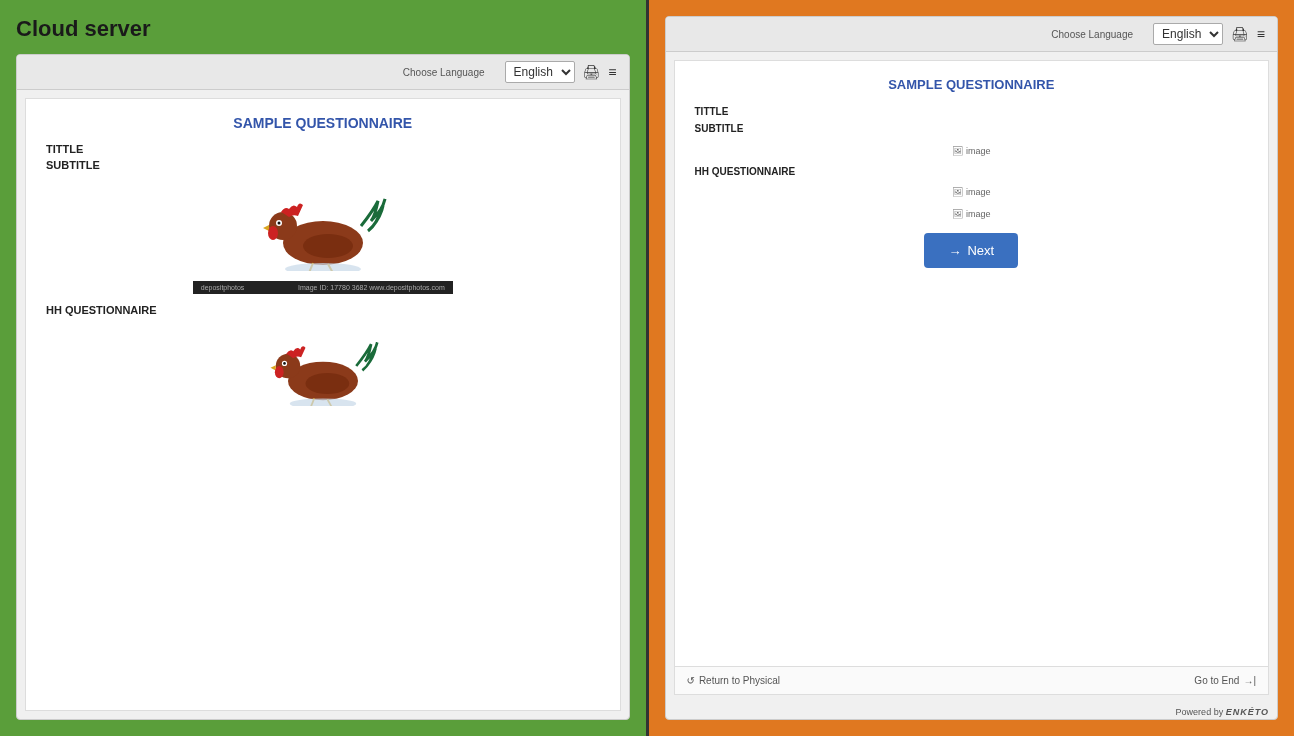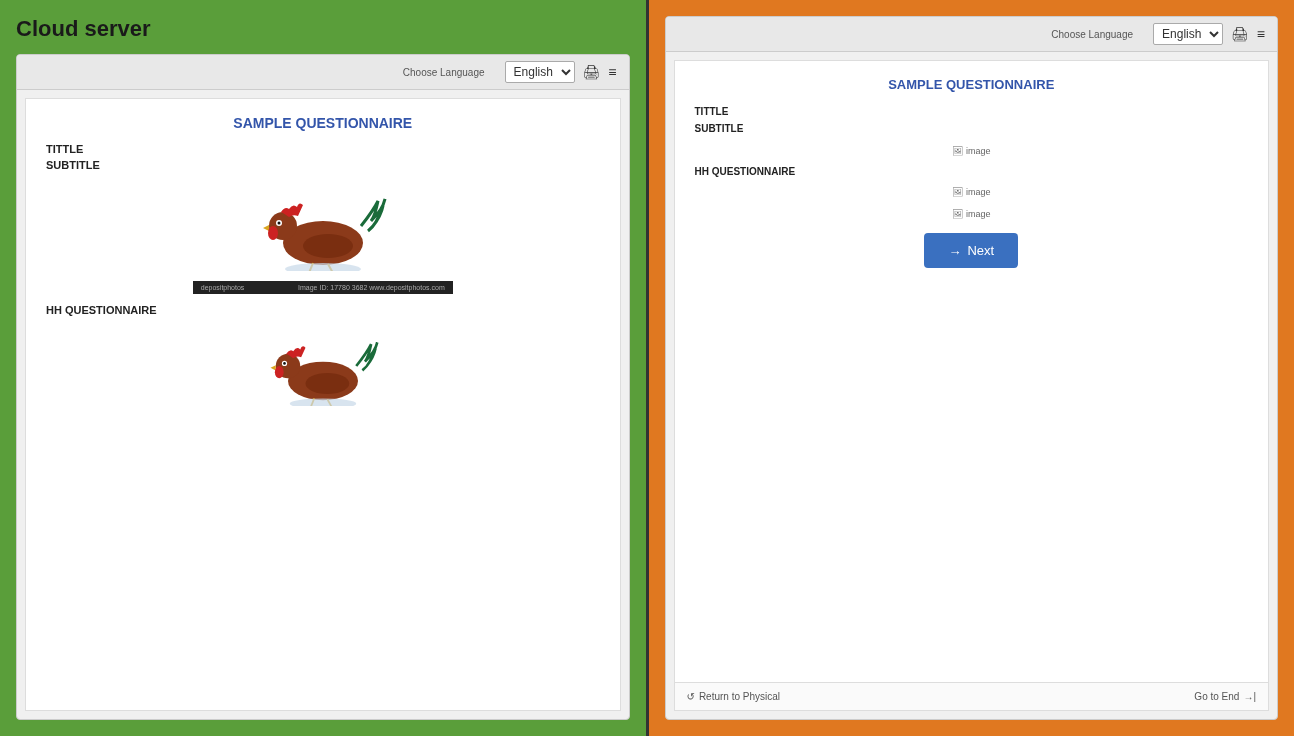--- a/index.html
+++ b/index.html
@@ -370,14 +370,18 @@
           <span>↺</span>
           <span>Return to Physical</span>
         </div>
         <div class="footer-btn">
           <span>Go to End</span>
           <span>→|</span>
         </div>
       </div>
     </div>
 
+    <div class="powered-by">
+      <span>Powered by</span>
+      <span class="enketo-brand">ENKÉTO</span>
+    </div>
   </div>
 </div>
 
 </body></html>

